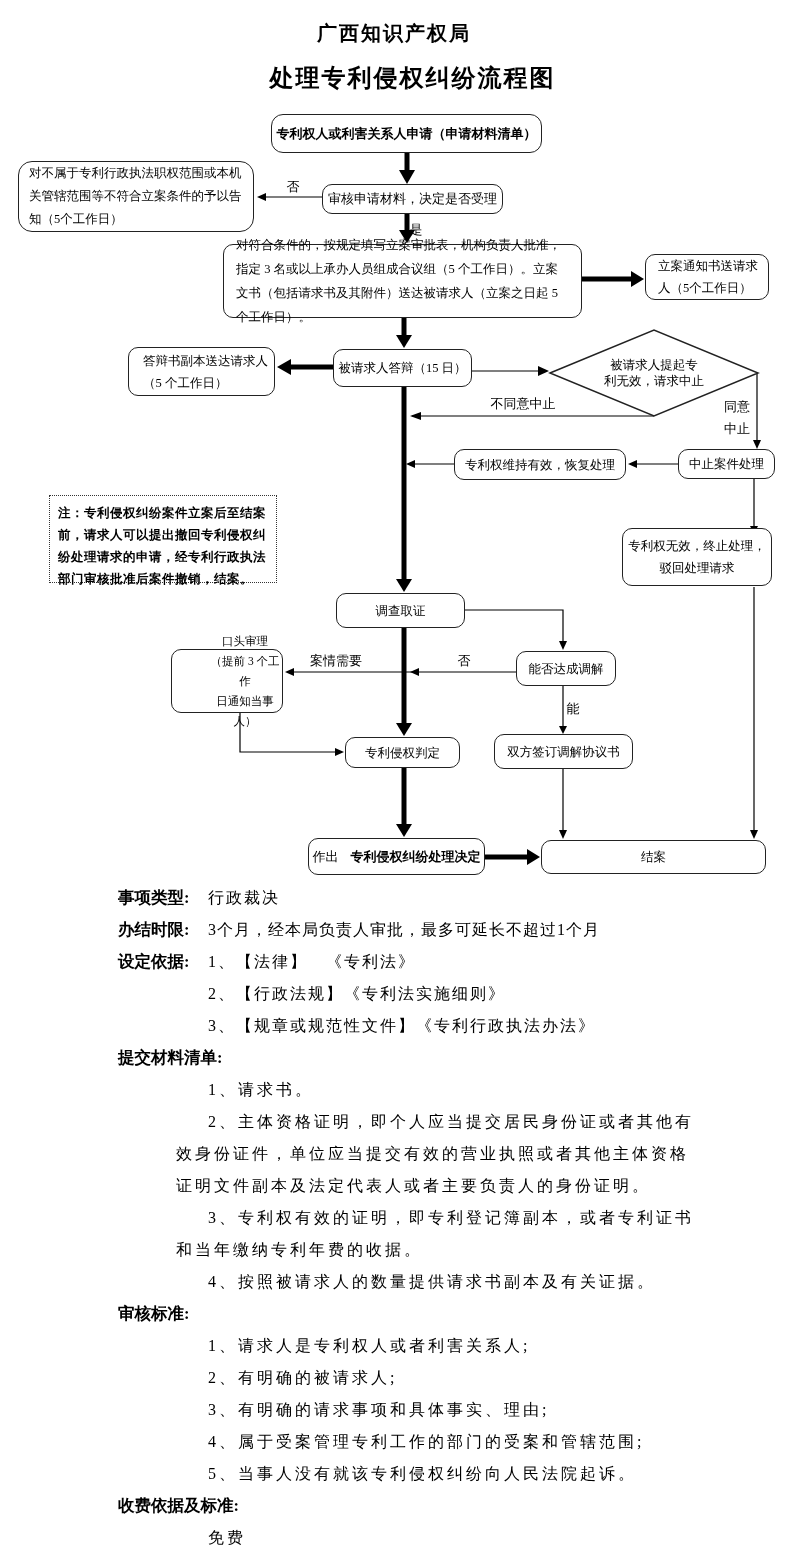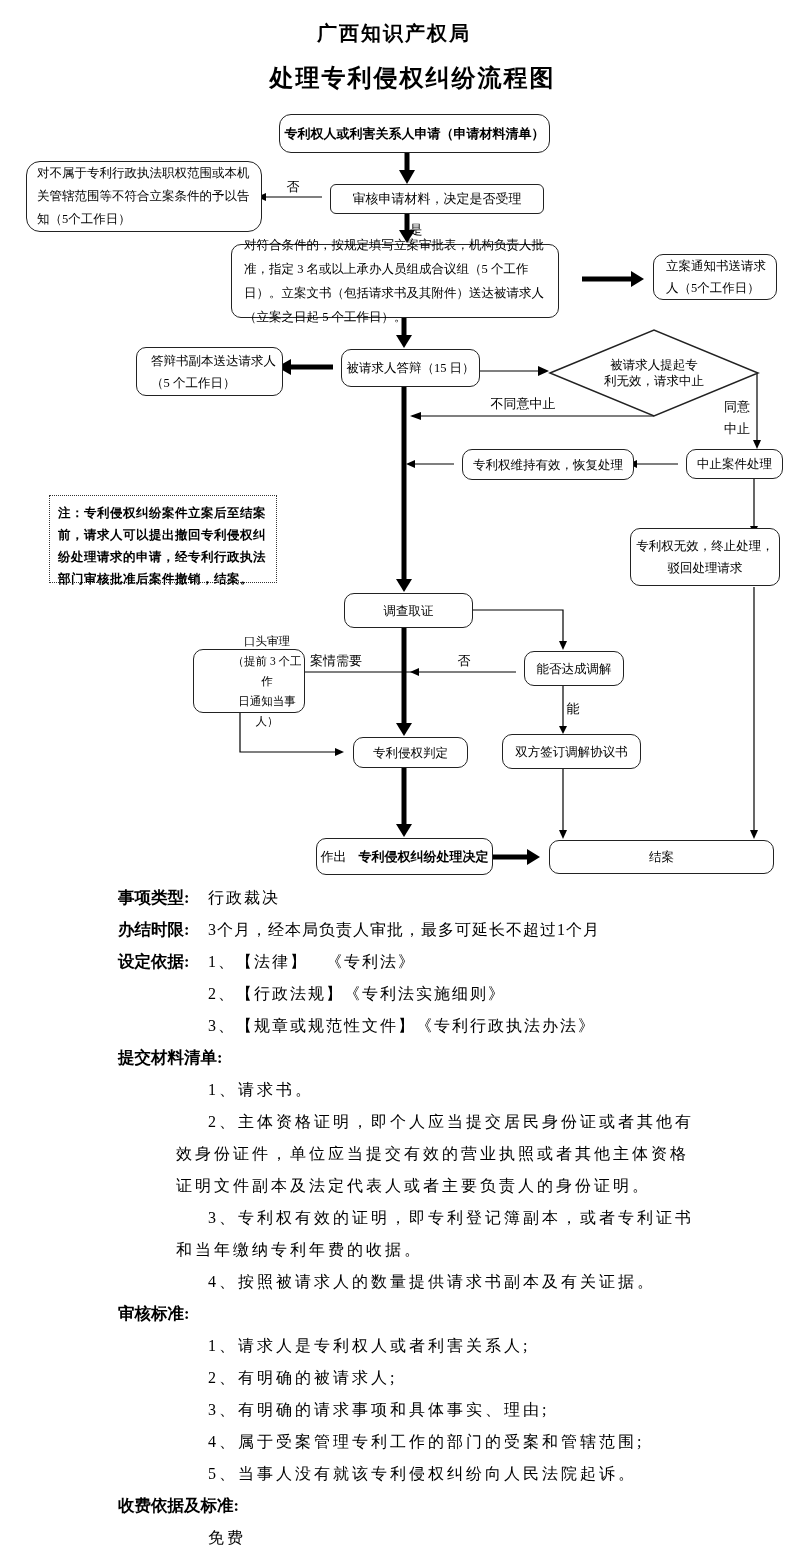--- a/index.html
+++ b/index.html
@@ -5,21 +5,21 @@
   html,body{margin:0;padding:0;background:#ffffff;}
   body{width:793px;height:1559px;position:relative;overflow:hidden;
        font-family:"Liberation Serif","DejaVu Serif",serif;color:#000;}
   .title1{position:absolute;top:20px;left:0;width:788px;text-align:center;
           font-size:20px;font-weight:bold;letter-spacing:2px;}
   .title2{position:absolute;top:62px;left:16px;width:793px;text-align:center;
           font-size:24px;font-weight:bold;letter-spacing:2px;font-family:Liberation Mono, monospace;}
   svg.connectors{position:absolute;left:0;top:0;}
   .node{position:absolute;border:1.6px solid #222;border-radius:10px;background:#fff;
         display:flex;align-items:center;justify-content:center;text-align:center;
-        font-size:12.5px;line-height:22px;box-sizing:border-box;white-space:pre-line;margin-left:8px;}
+        font-size:12.5px;line-height:22px;box-sizing:border-box;white-space:pre-line;}
   .bold{font-weight:bold;}
   .leftalign{justify-content:flex-start;text-align:left;}
   .diamond-text{position:absolute;background:transparent;border:none;
         display:flex;align-items:center;justify-content:center;text-align:center;
         font-size:12.5px;line-height:16px;white-space:pre-line;}
   .notebox{position:absolute;border:1.4px dotted #333;border-radius:0;background:#fff;
         font-size:12.5px;line-height:22px;padding:6px 8px;box-sizing:border-box;
         text-align:left;font-weight:600;letter-spacing:0.5px;}
   .edge-label{font-size:13px;}
   .details{position:absolute;top:882px;left:118px;width:600px;font-size:16px;line-height:32px;}
@@ -94,25 +94,25 @@
     <text x="737" y="411">同意</text>
     <text x="737" y="433">中止</text>
     <text x="464" y="665">否</text>
     <text x="336" y="665">案情需要</text>
     <text x="573" y="713">能</text>
   </g>
 </svg>
 
 <div class="node bold" style="left:271px;top:114px;width:271px;height:39px;font-size:13px;border-radius:12px;">专利权人或利害关系人申请（申请材料清单）</div>
 
-<div class="node" style="left:322px;top:184px;width:214px;height:30px;font-size:13px;border-radius:6px;">审核申请材料，决定是否受理</div>
+<div class="node" style="left:322px;top:184px;width:181px;height:30px;font-size:13px;">审核申请材料，决定是否受理</div>
 
 <div class="node leftalign" style="left:18px;top:161px;width:236px;height:71px;padding:4px 10px;line-height:23px;border-radius:14px;">对不属于专利行政执法职权范围或本机关管辖范围等不符合立案条件的予以告知（5个工作日）</div>
 
-<div class="node leftalign" style="left:223px;top:244px;width:328px;height:74px;padding:4px 12px;line-height:24px;">对符合条件的，按规定填写立案审批表，机构负责人批准，指定 3 名或以上承办人员组成合议组（5 个工作日）。立案文书（包括请求书及其附件）送达被请求人（立案之日起 5 个工作日）。</div>
+<div class="node leftalign" style="left:223px;top:244px;width:359px;height:74px;padding:4px 12px;line-height:24px;">对符合条件的，按规定填写立案审批表，机构负责人批准，指定 3 名或以上承办人员组成合议组（5 个工作日）。立案文书（包括请求书及其附件）送达被请求人（立案之日起 5 个工作日）。</div>
 
 <div class="node leftalign" style="left:645px;top:254px;width:124px;height:46px;padding-left:12px;">立案通知书送请求
 人（5个工作日）</div>
 
 <div class="node" style="left:333px;top:349px;width:139px;height:38px;">被请求人答辩（15 日）</div>
 
 <div class="node leftalign" style="left:128px;top:347px;width:147px;height:49px;padding-left:14px;">答辩书副本送达请求人
 （5 个工作日）</div>
 
 <div class="diamond-text" style="left:580px;top:351px;width:148px;height:44px;">被请求人提起专
@@ -124,21 +124,21 @@
 
 <div class="node" style="left:622px;top:528px;width:150px;height:58px;">专利权无效，终止处理，
 驳回处理请求</div>
 
 <div class="notebox" style="left:49px;top:495px;width:228px;height:88px;">注：专利侵权纠纷案件立案后至结案前，请求人可以提出撤回专利侵权纠纷处理请求的申请，经专利行政执法部门审核批准后案件撤销，结案。</div>
 
 <div class="node" style="left:336px;top:593px;width:129px;height:35px;">调查取证</div>
 
 <div class="node" style="left:516px;top:651px;width:100px;height:35px;">能否达成调解</div>
 
-<div class="node" style="left:185px;top:649px;width:112px;height:64px;font-size:11.5px;line-height:20px;padding-left:36px;">口头审理
+<div class="node" style="left:171px;top:649px;width:112px;height:64px;font-size:11.5px;line-height:20px;padding-left:36px;">口头审理
 （提前 3 个工作
 日通知当事人）</div>
 
 <div class="node" style="left:345px;top:737px;width:115px;height:31px;">专利侵权判定</div>
 
 <div class="node" style="left:494px;top:734px;width:139px;height:35px;">双方签订调解协议书</div>
 
 <div class="node" style="left:308px;top:838px;width:177px;height:37px;font-size:13px;gap:12px;">
   <span>作出</span><span class="bold">专利侵权纠纷处理决定</span>
 </div>

